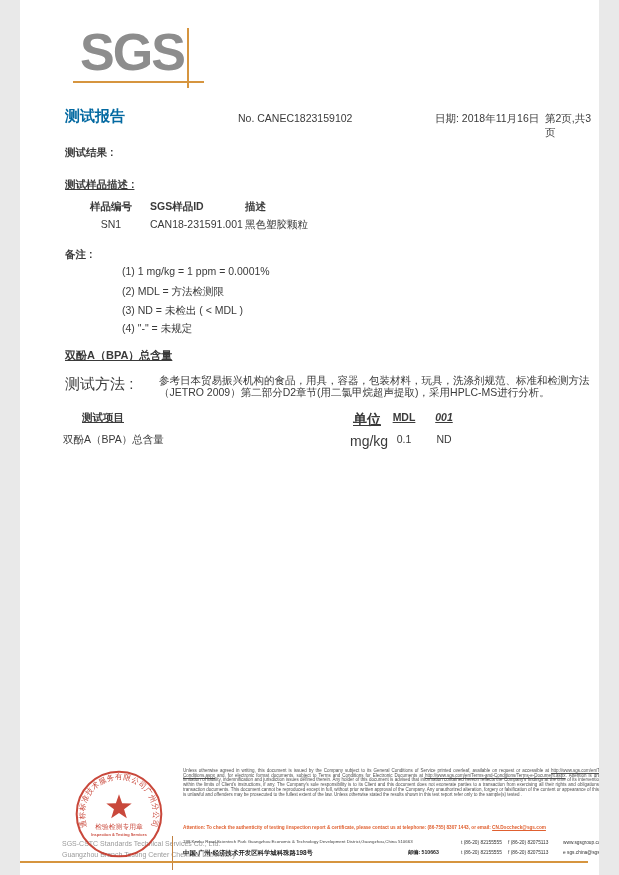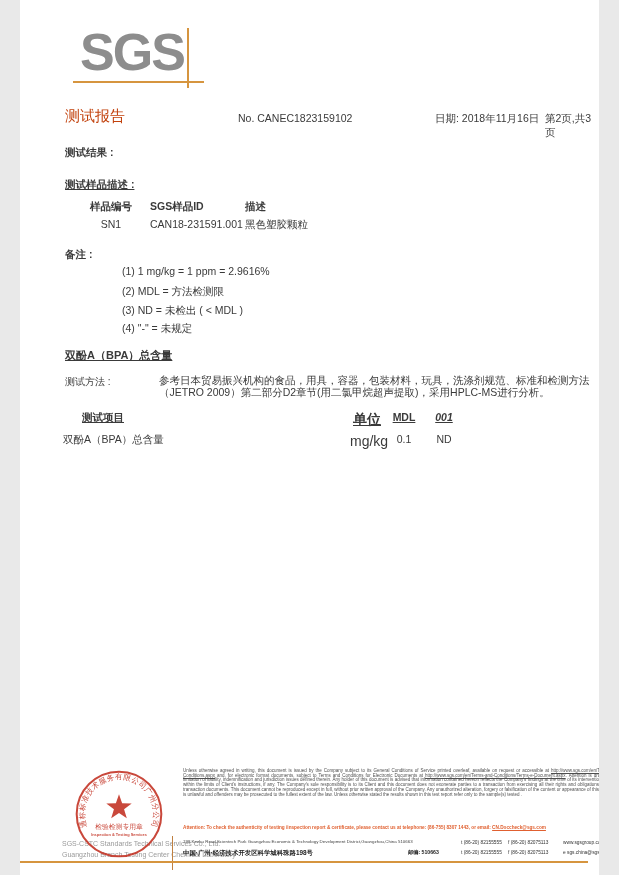--- a/index.html
+++ b/index.html
@@ -7,37 +7,37 @@
     position:relative;width:579px;height:875px;background:#ffffff;
     font-family:"Liberation Sans","DejaVu Sans",sans-serif;color:#3a3a3a;
     overflow:hidden;margin:0 auto;
   }
   
   .logo-text{position:absolute;left:60px;top:26px;font-size:52px;line-height:52px;
     font-weight:bold;color:#8d8d8d;letter-spacing:-2px;}
   .logo-hline{position:absolute;left:53px;top:81px;width:131px;height:2px;background:#d6953f;}
   .logo-vline{position:absolute;left:167px;top:28px;width:2px;height:60px;background:#d6953f;}
   
-  .report-title{position:absolute;left:45px;top:107px;font-size:15px;font-weight:normal;color:#c2410c;}
+  .report-title{position:absolute;left:45px;top:107px;font-size:15px;font-weight:bold;color:#0369a1;}
   .report-no{position:absolute;left:218px;top:112px;font-size:10.5px;}
   .report-date{position:absolute;left:415px;top:112px;font-size:10.5px;}
   .report-page{position:absolute;left:517px;top:112px;font-size:10.5px;margin-left:8px;}
   
   .lbl{font-size:10.5px;font-weight:bold;color:#3a3a3a;}
   .results-label{position:absolute;left:45px;top:146px;}
   .sample-title{position:absolute;left:45px;top:178px;text-decoration:underline;}
   .s-c1{position:absolute;left:55px;width:72px;text-align:center;font-size:10.5px;}
   .s-c2{position:absolute;left:130px;width:96px;text-align:left;font-size:10.5px;}
   .s-c3{position:absolute;left:225px;font-size:10.5px;}
   .s-head{top:200px;font-weight:bold;}
   .s-row{top:218px;}
   .notes-label{position:absolute;left:45px;top:248px;}
   .note-line{position:absolute;left:102px;font-size:10.5px;}
   .bpa-title{position:absolute;left:45px;top:348px;font-size:11px;font-weight:bold;text-decoration:underline;}
-  .method-label{position:absolute;left:45px;top:375px;font-size:10px;}
+  .method-label{position:absolute;left:45px;top:375px;font-size:15px;}
   .method-text{position:absolute;left:139px;top:374px;width:455px;font-size:10.5px;line-height:12px;}
   .t-item{position:absolute;left:62px;font-size:10.5px;}
   .t-unit{position:absolute;left:330px;width:34px;text-align:center;font-size:14px;}
   .t-mdl{position:absolute;left:370px;width:28px;text-align:center;font-size:10.5px;}
   .t-val{position:absolute;left:408px;width:32px;text-align:center;font-size:10.5px;}
   .t-head{top:411px;font-weight:bold;text-decoration:underline;}
   .t-head-sample{font-style:italic;}
   .t-row{top:433px;font-weight:normal;text-decoration:none;}
   .t-row.t-item{left:43px;}
   
@@ -85,21 +85,21 @@
 
   <div class="sample-title lbl">测试样品描述 :</div>
   <div class="s-c1 s-head">样品编号</div>
   <div class="s-c2 s-head">SGS样品ID</div>
   <div class="s-c3 s-head" style="position:absolute;top:200px;font-weight:bold;">描述</div>
   <div class="s-c1 s-row">SN1</div>
   <div class="s-c2 s-row">CAN18-231591.001</div>
   <div class="s-c3" style="top:218px;">黑色塑胶颗粒</div>
 
   <div class="notes-label lbl">备注 :</div>
-  <div class="note-line" style="top:265px;">(1) 1 mg/kg = 1 ppm = 2.9616%</div>
+  <div class="note-line" style="top:265px;">(1) 1 mg/kg = 1 ppm = 0.0001%</div>
   <div class="note-line" style="top:285px;">(2) MDL = 方法检测限</div>
   <div class="note-line" style="top:304px;">(3) ND = 未检出 ( &lt; MDL )</div>
   <div class="note-line" style="top:322px;">(4) "-" = 未规定</div>
 
   <div class="bpa-title">双酚A（BPA）总含量</div>
   <div class="method-label">测试方法 :</div>
   <div class="method-text">参考日本贸易振兴机构的食品，用具，容器，包装材料，玩具，洗涤剂规范、标准和检测方法（JETRO 2009）第二部分D2章节(用二氯甲烷超声提取)，采用HPLC-MS进行分析。</div>
 
   <div class="t-item t-head">测试项目</div>
   <div class="t-unit t-head">单位</div>

